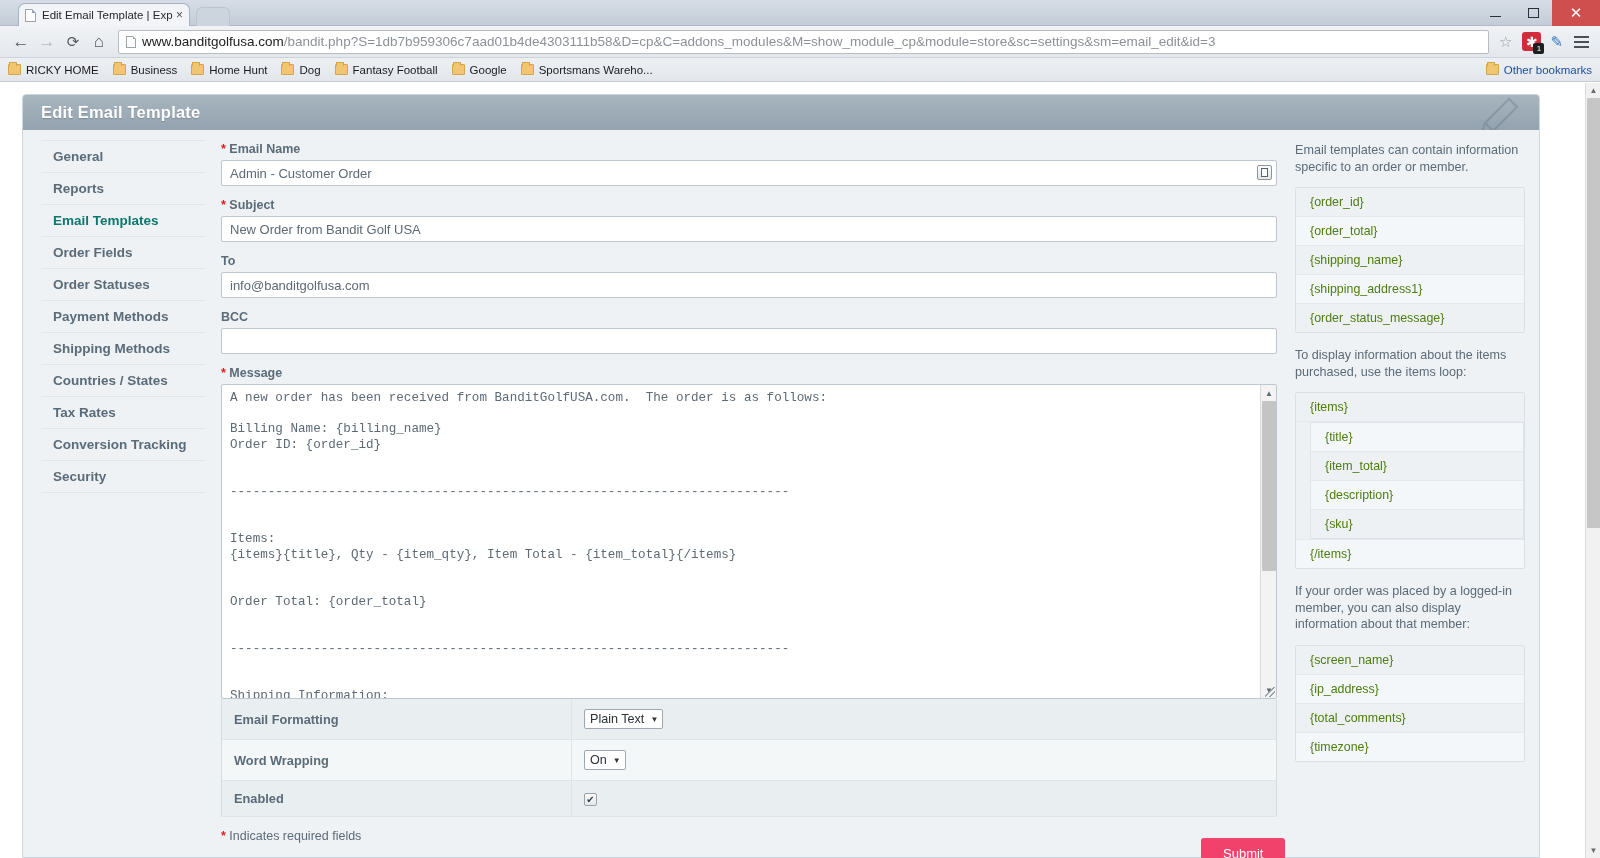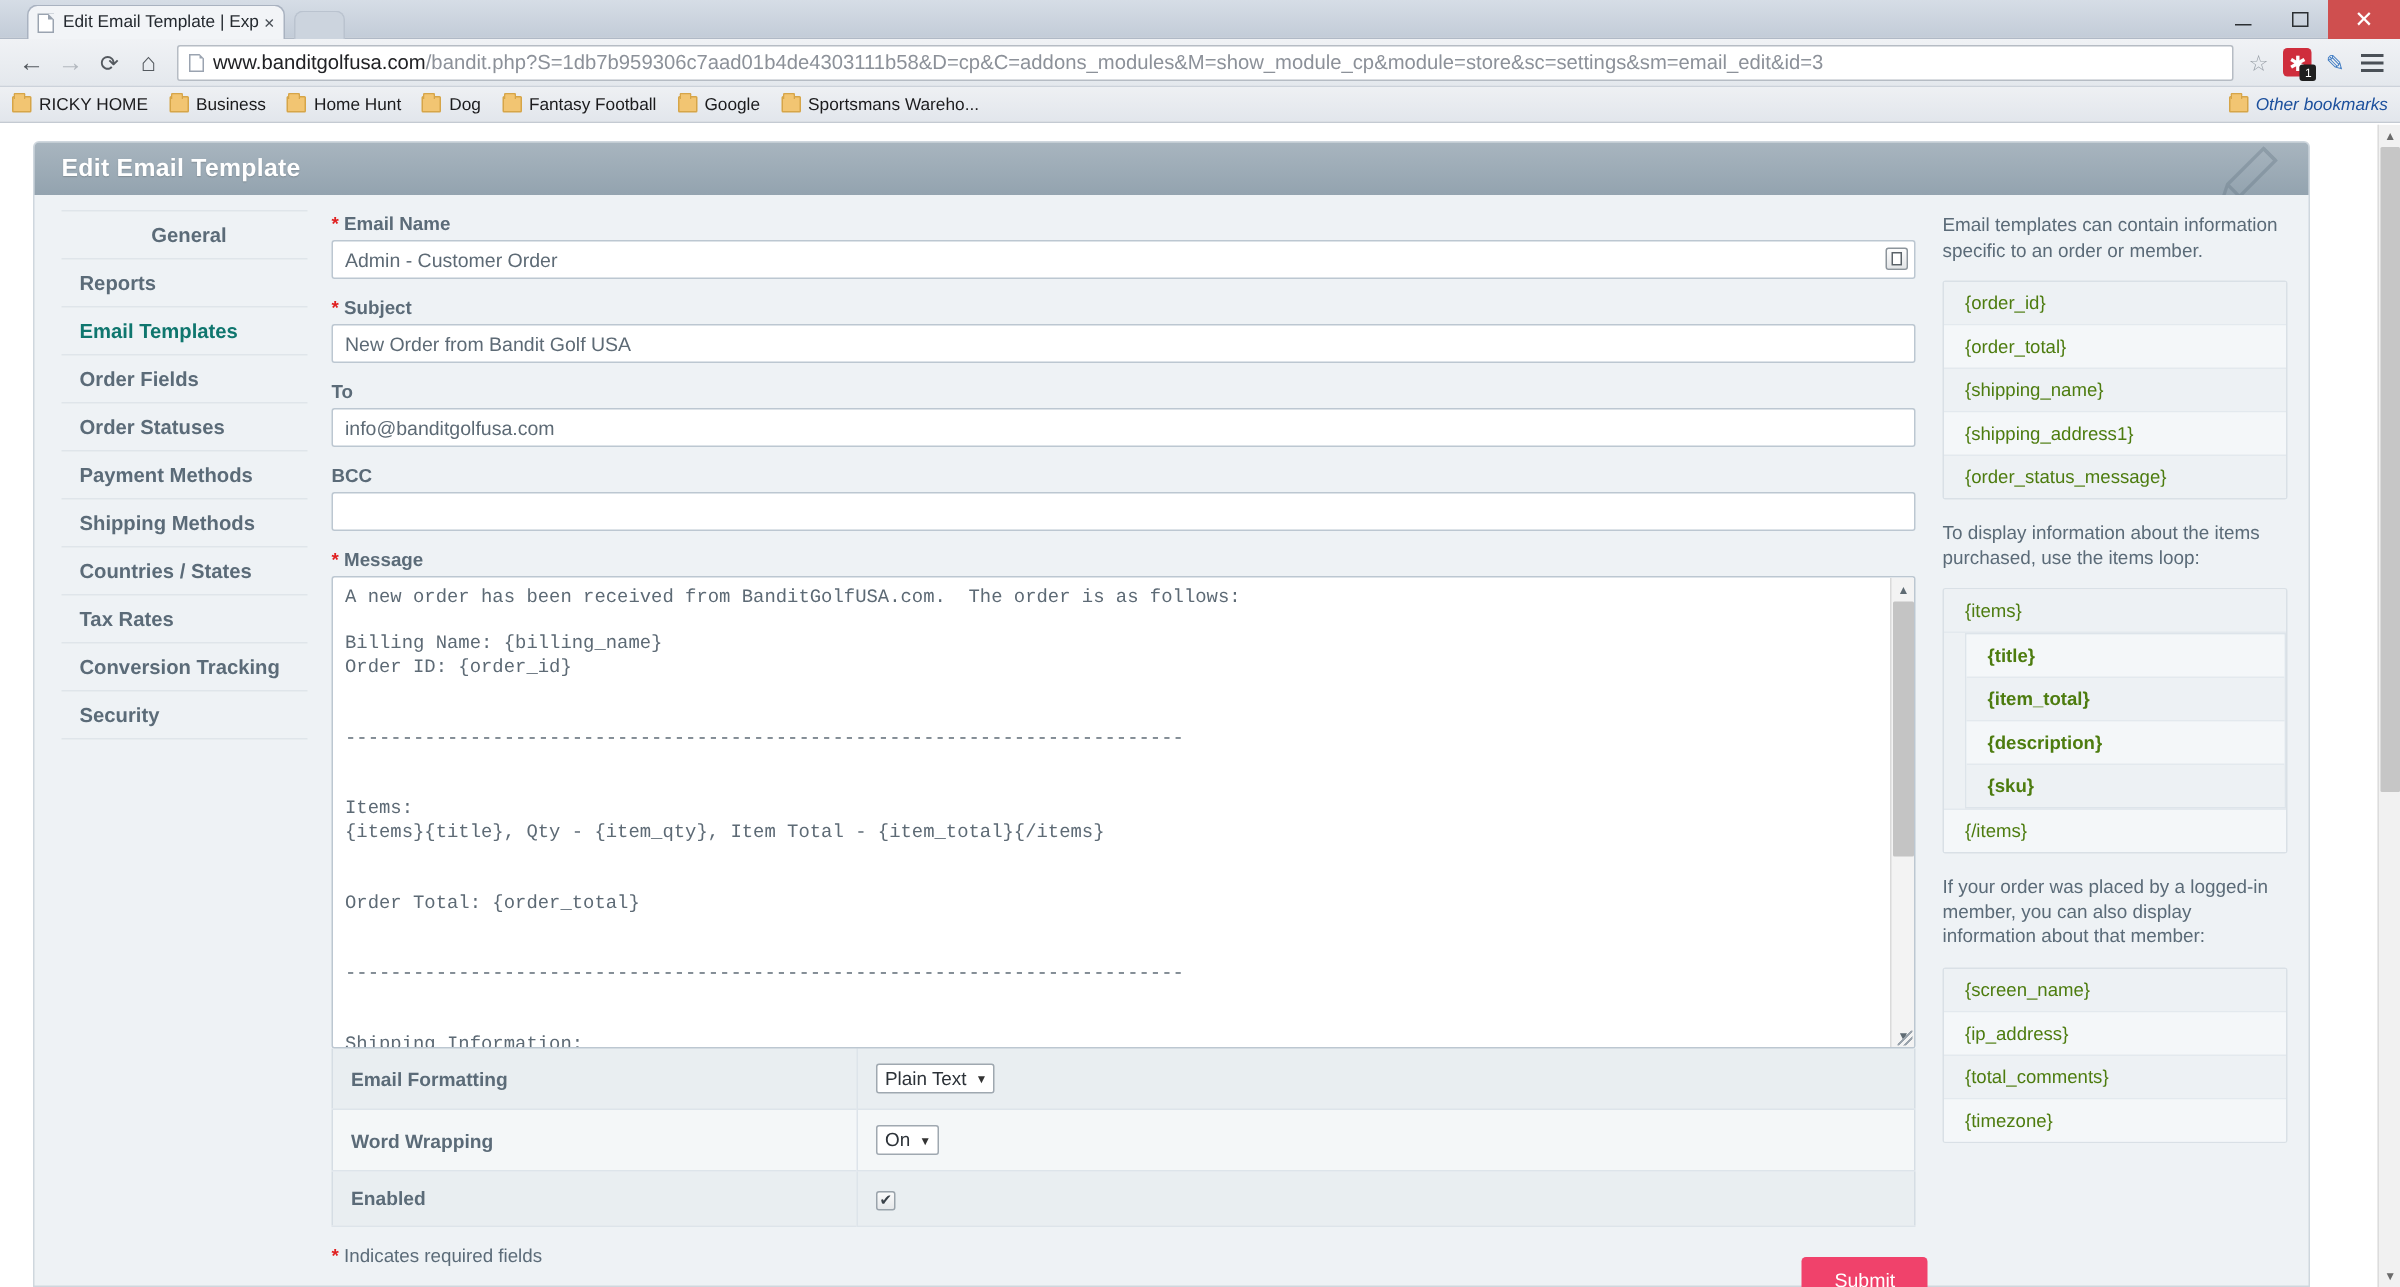--- a/index.html
+++ b/index.html
@@ -124,21 +124,21 @@
   .bm-folder {
     width: 13px; height: 11px; margin-right: 5px; position: relative; flex:0 0 13px;
     background: #f2c572; border: 1px solid #d6a548; border-radius: 1px;
   }
   .bm-folder:before{
     content:""; position:absolute; left:0; top:-3px; width:6px;height:3px;
     background:#f2c572;border:1px solid #d6a548;border-bottom:none;border-radius:1px 1px 0 0;
   }
   .bm-label { font-size: 11.5px; color: #1b1b1d; white-space: nowrap; }
   .bm.other { position: absolute; right: 8px; margin-right: 0; }
-  .bm.other .bm-label { color: #1b4f9c; font-style: italic; }
+  .bm.other .bm-label { color: #1b4f9c; }
 
   
   .viewport {
     position: absolute; left: 0; top: 83px; right: 0; bottom: 0;
     background: #ffffff; overflow: hidden;
   }
   .pagescroll {
     position: absolute; right: 0; top: 0; width: 15px; bottom: 0;
     background: #f1f1f1; border-left: 1px solid #dcdcdc;
   }
@@ -177,21 +177,21 @@
   .body { display: flex; padding: 0; }
 
   
   .leftnav { width: 182px; flex: 0 0 182px; padding: 10px 0 0 18px; }
   .navitem {
     border-bottom: 1px solid #dfe5ea;
     padding: 8px 6px 8px 12px;
     font-size: 13.5px; font-weight: bold; color: #5b6b78;
     cursor: pointer;
   }
-  .navitem:first-child { border-top: 1px solid #dfe5ea; text-align: center; }
+  .navitem:first-child { border-top: 1px solid #dfe5ea; }
   .navitem.active { color: #0f766e; }
 
   
   .maincol { flex: 1; padding: 12px 0 0 16px; min-width: 0; }
   .fieldlabel {
     font-size: 12.5px; font-weight: bold; color: #5b6b78;
     margin-bottom: 4px;
   }
   .req { color: #e02020; font-weight: bold; }
   .txtinput {
@@ -286,21 +286,21 @@
     background: #fff;
   }
   .tagrow {
     padding: 7px 14px; font-size: 12.4px; color: #4d7c0f;
     border-bottom: 1px solid #e3e9ee; background: #edf1f4;
   }
   .tagrow:last-child { border-bottom: none; }
   .tagrow.alt { background: #f4f7f9; }
   .nestwrap { padding: 0 0 0 14px; background:#edf1f4; border-bottom:1px solid #e3e9ee;}
   .nest { border: 1px solid #dde4ea; margin: 0 0 0 0; }
-  .nest .tagrow { padding-left: 14px; font-weight: bold; }
+  .nest .tagrow { padding-left: 14px; }
 </style>
 </head>
 <body>
 
 <div class="browser">
 
   <div class="titlebar">
     <div class="tab">
       <span class="tab-favicon"></span>
       <span class="tab-title">Edit Email Template | Expr</span>

